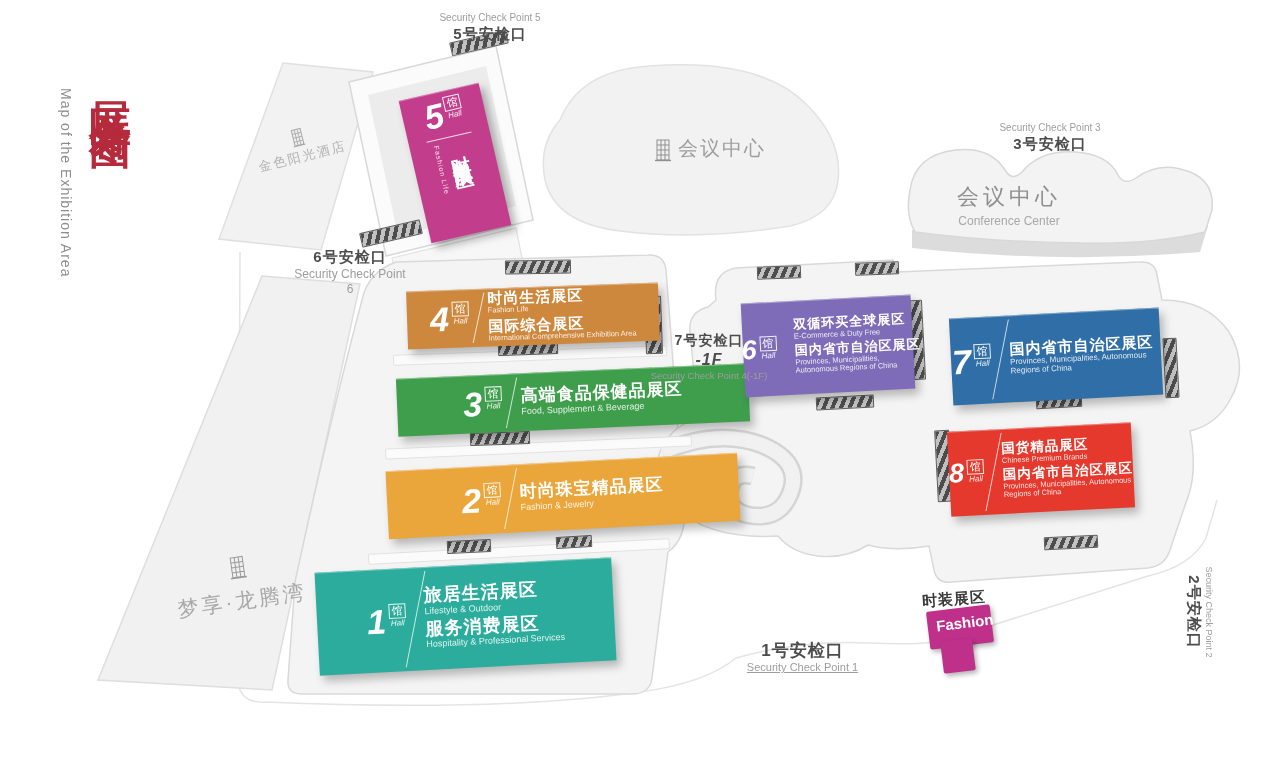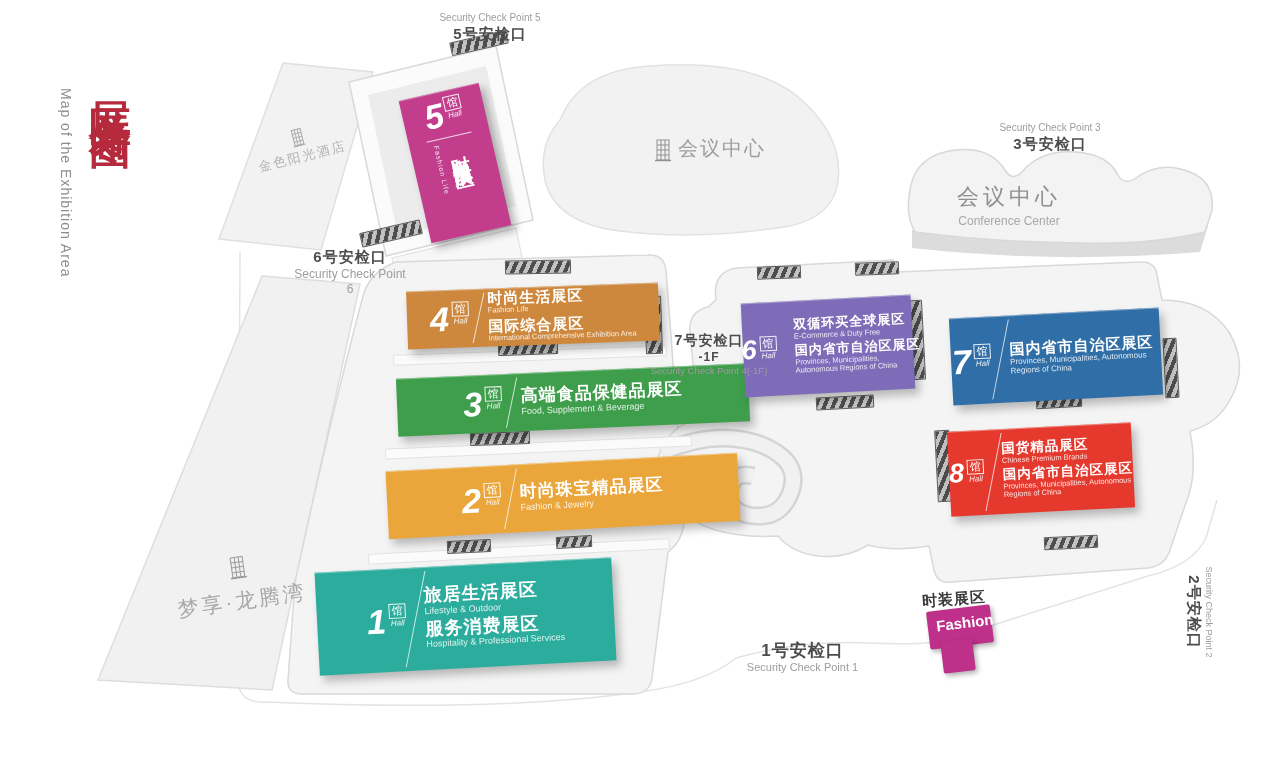--- a/index.html
+++ b/index.html
@@ -303,27 +303,27 @@
   </div>
 
 
   <div class="cp small" style="left:290px;top:248px;width:120px;">
     <span class="zh">6号安检口</span>
     <span class="en">Security Check Point 6</span>
   </div>
 
   <div class="cp" style="left:650px;top:332px;width:118px;">
     <span class="zh" style="font-size:14px;">7号安检口</span>
-    <span class="zh" style="font-size:12px;">-1F</span>
+    <span class="zh" style="font-size:16px;font-style:italic;">-1F</span>
     <span class="en" style="font-size:9.5px;">Security Check Point 4(-1F)</span>
   </div>
 
   <div class="cp big" style="left:735px;top:640px;width:135px;">
     <span class="zh">1号安检口</span>
-    <span class="en" style="font-size:11px;">Security Check Point 1</span>
+    <span class="en" style="font-size:11px;text-decoration:underline;">Security Check Point 1</span>
   </div>
 
   <div class="cp cp-rot" style="left:1214px;top:556px;width:112px;">
     <span class="en" style="font-size:9px;">Security Check Point 2</span>
     <span class="zh" style="font-size:15px;">2号安检口</span>
   </div>
 
 </div>
 
 </body></html>

